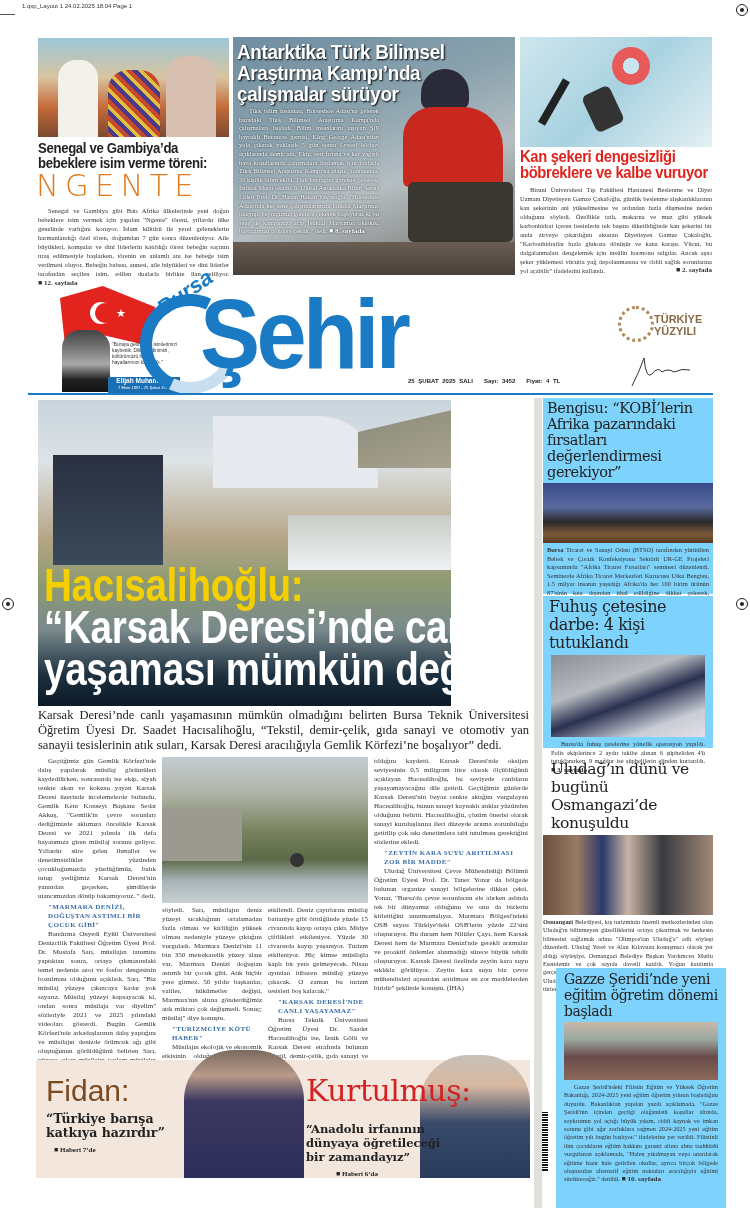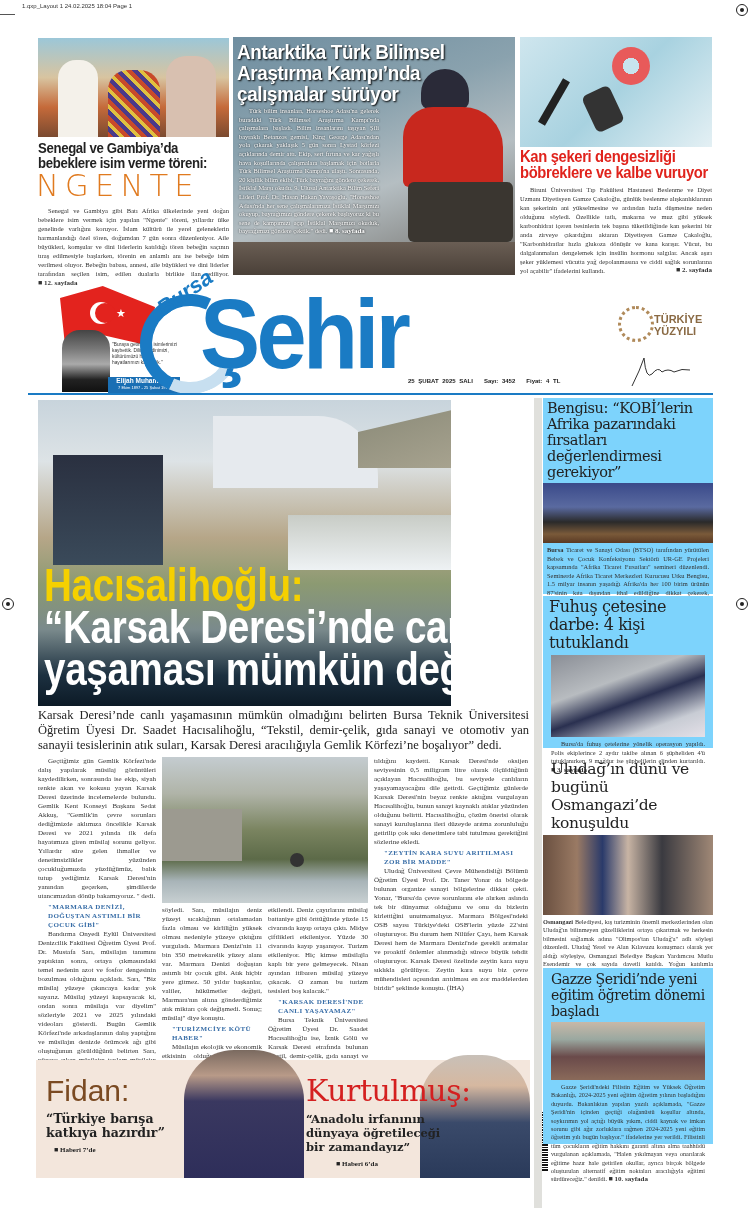--- a/index.html
+++ b/index.html
@@ -143,21 +143,21 @@
   <div class="abs" style="left:148px;top:-10px;width:120px;height:128px;background:linear-gradient(180deg,#7a6a60 0%,#b89a88 20%,#3a3860 40%,#2e2e5a 100%);border-radius:50px 50px 0 0"></div>
   <div class="abs" style="left:384px;top:-5px;width:110px;height:123px;background:linear-gradient(180deg,#c8c0b8 0%,#d6b8a0 25%,#3a4a6a 55%,#2a3a5a 100%);border-radius:48px 48px 0 0"></div>
 
   <div class="abs" style="left:10px;top:12px;width:140px">
     <div style="font-family:Liberation Sans, sans-serif;font-size:30px;line-height:38px;color:#7a4a22">Fidan:</div>
     <div style="font-family:'DejaVu Serif',serif;font-weight:bold;font-size:12.5px;line-height:14px;color:#222;margin-top:2px">“Türkiye barışa katkıya hazırdır”</div>
     <div class="ref" style="margin:6px 0 0 8px;color:#222"><span>Haberi 7’de</span></div>
   </div>
   <div class="abs" style="left:270px;top:12px;width:140px">
     <div style="font-family:'DejaVu Serif',serif;font-size:30px;line-height:38px;color:#d42020;letter-spacing:-0.5px">Kurtulmuş:</div>
-    <div style="font-family:'DejaVu Serif',serif;font-weight:bold;font-size:11.5px;line-height:14px;color:#222;margin-top:2px">“Anadolu irfanının dünyaya öğretileceği bir zamandayız”</div>
+    <div style="font-family:'DejaVu Serif',serif;font-weight:bold;font-size:11.5px;line-height:14px;color:#222;margin-top:12px">“Anadolu irfanının dünyaya öğretileceği bir zamandayız”</div>
     <div class="ref" style="margin:6px 0 0 30px;color:#222"><span>Haberi 6’da</span></div>
   </div>
 </div>
 
 <div class="abs" style="left:536px;top:1112px;width:12px;height:60px;background:repeating-linear-gradient(180deg,#111 0 1px,#fff 1px 2px,#111 2px 4px,#fff 4px 5px)"></div>
 
 <div class="abs" style="left:534px;top:398px;width:8px;height:810px;background:#e0e0dc"></div>
 
 <div class="abs side" style="left:543px;top:398px;width:170px;height:196px">
   <div class="sidehead" style="padding:2px 4px 0;font-size:14.5px;line-height:16px">Bengisu: “KOBİ’lerin Afrika pazarındaki fırsatları değerlendirmesi gerekiyor”</div>
@@ -170,17 +170,17 @@
   <div style="margin:3px 8px 0;height:82px;background:linear-gradient(160deg,#8a8e96 0%,#b8bcc0 35%,#2a3050 55%,#c8ccd4 80%,#e4e0e8 100%)"></div>
   <p class="body ind" style="padding:3px 8px 0;font-size:6.4px;line-height:8.6px"><span>Bursa'da fuhuş çetelerine yönelik operasyon yapıldı. Polis ekiplerince 2 aydır takibe alınan 6 şüpheliden 4'ü tutuklanırken, 9 mağdur ise şüphelilerin elinden kurtarıldı.</span> <span class="ref">3. sayfada</span></p>
 </div>
 
 <div class="abs" style="left:543px;top:760px;width:170px;height:200px">
   <div class="sidehead" style="padding:0 0 0 8px;font-size:15.5px;line-height:18px">Uludağ’ın dünü ve bugünü Osmangazi’de konuşuldu</div>
   <div style="margin:3px 0 0;height:80px;background:linear-gradient(90deg,#6a5040 0%,#9a7a64 20%,#2a3a6a 35%,#c8b4a4 50%,#3a3a40 70%,#a08876 100%)"></div>
   <p class="body" style="padding:3px 0 0;font-size:6.3px;line-height:8.4px"><b>Osmangazi</b> <span>Belediyesi, kış turizminin önemli merkezlerinden olan Uludağ'ın bilinmeyen güzelliklerini ortaya çıkartmak ve herkesin bilmesini sağlamak adına "Olimpos'tan Uludağ'a" adlı söyleşi düzenledi. Uludağ Yerel ve Alan Kılavuzu konuşmacı olarak yer aldığı söyleşiye, Osmangazi Belediye Başkan Yardımcısı Mutlu Esendemir ve çok sayıda davetli katıldı. Yoğun katılımla gerçekleşen söyleşide, Hasan Ören, Uludağ'ın isminin Olimpos'dan Uludağ'a nasıl geçtiğini anlatarak Uludağ'da yaşayan endemik bitki türleri ve hayvanlar hakkında bilgiler verdi.</span> <span class="ref">4. sayfada</span></p>
 </div>
 
-<div class="abs side" style="left:543px;top:968px;width:170px;height:176px">
+<div class="abs side" style="left:556px;top:968px;width:170px;height:240px">
   <div class="sidehead" style="padding:3px 8px 0;font-size:14px;line-height:16px">Gazze Şeridi’nde yeni eğitim öğretim dönemi başladı</div>
   <div style="margin:3px 8px 0;height:58px;background:linear-gradient(180deg,#c8b8a8 0%,#9aa8a0 30%,#6a4a4a 60%,#8a6a5a 100%)"></div>
   <p class="body ind" style="padding:3px 8px 0;font-size:6.2px;line-height:8.4px"><span>Gazze Şeridi'ndeki Filistin Eğitim ve Yüksek Öğretim Bakanlığı, 2024-2025 yeni eğitim öğretim yılının başladığını duyurdu. Bakanlıktan yapılan yazılı açıklamada, "Gazze Şeridi'nin içinden geçtiği olağanüstü koşullar altında, soykırımın yol açtığı büyük yıkım, ciddi kaynak ve imkan sorunu gibi ağır zorluklara rağmen 2024-2025 yeni eğitim öğretim yılı bugün başlıyor." ifadelerine yer verildi. Filistinli tüm çocukların eğitim hakkını garanti altına alma taahhüdü vurgulanan açıklamada, "Halen yıkılmayan veya onarılarak eğitime hazır hale getirilen okullar, ayrıca birçok bölgede oluşturulan alternatif eğitim noktaları aracılığıyla eğitimi sürdüreceğiz." denildi.</span> <span class="ref">10. sayfada</span></p>
 </div>
 
 </body></html>

